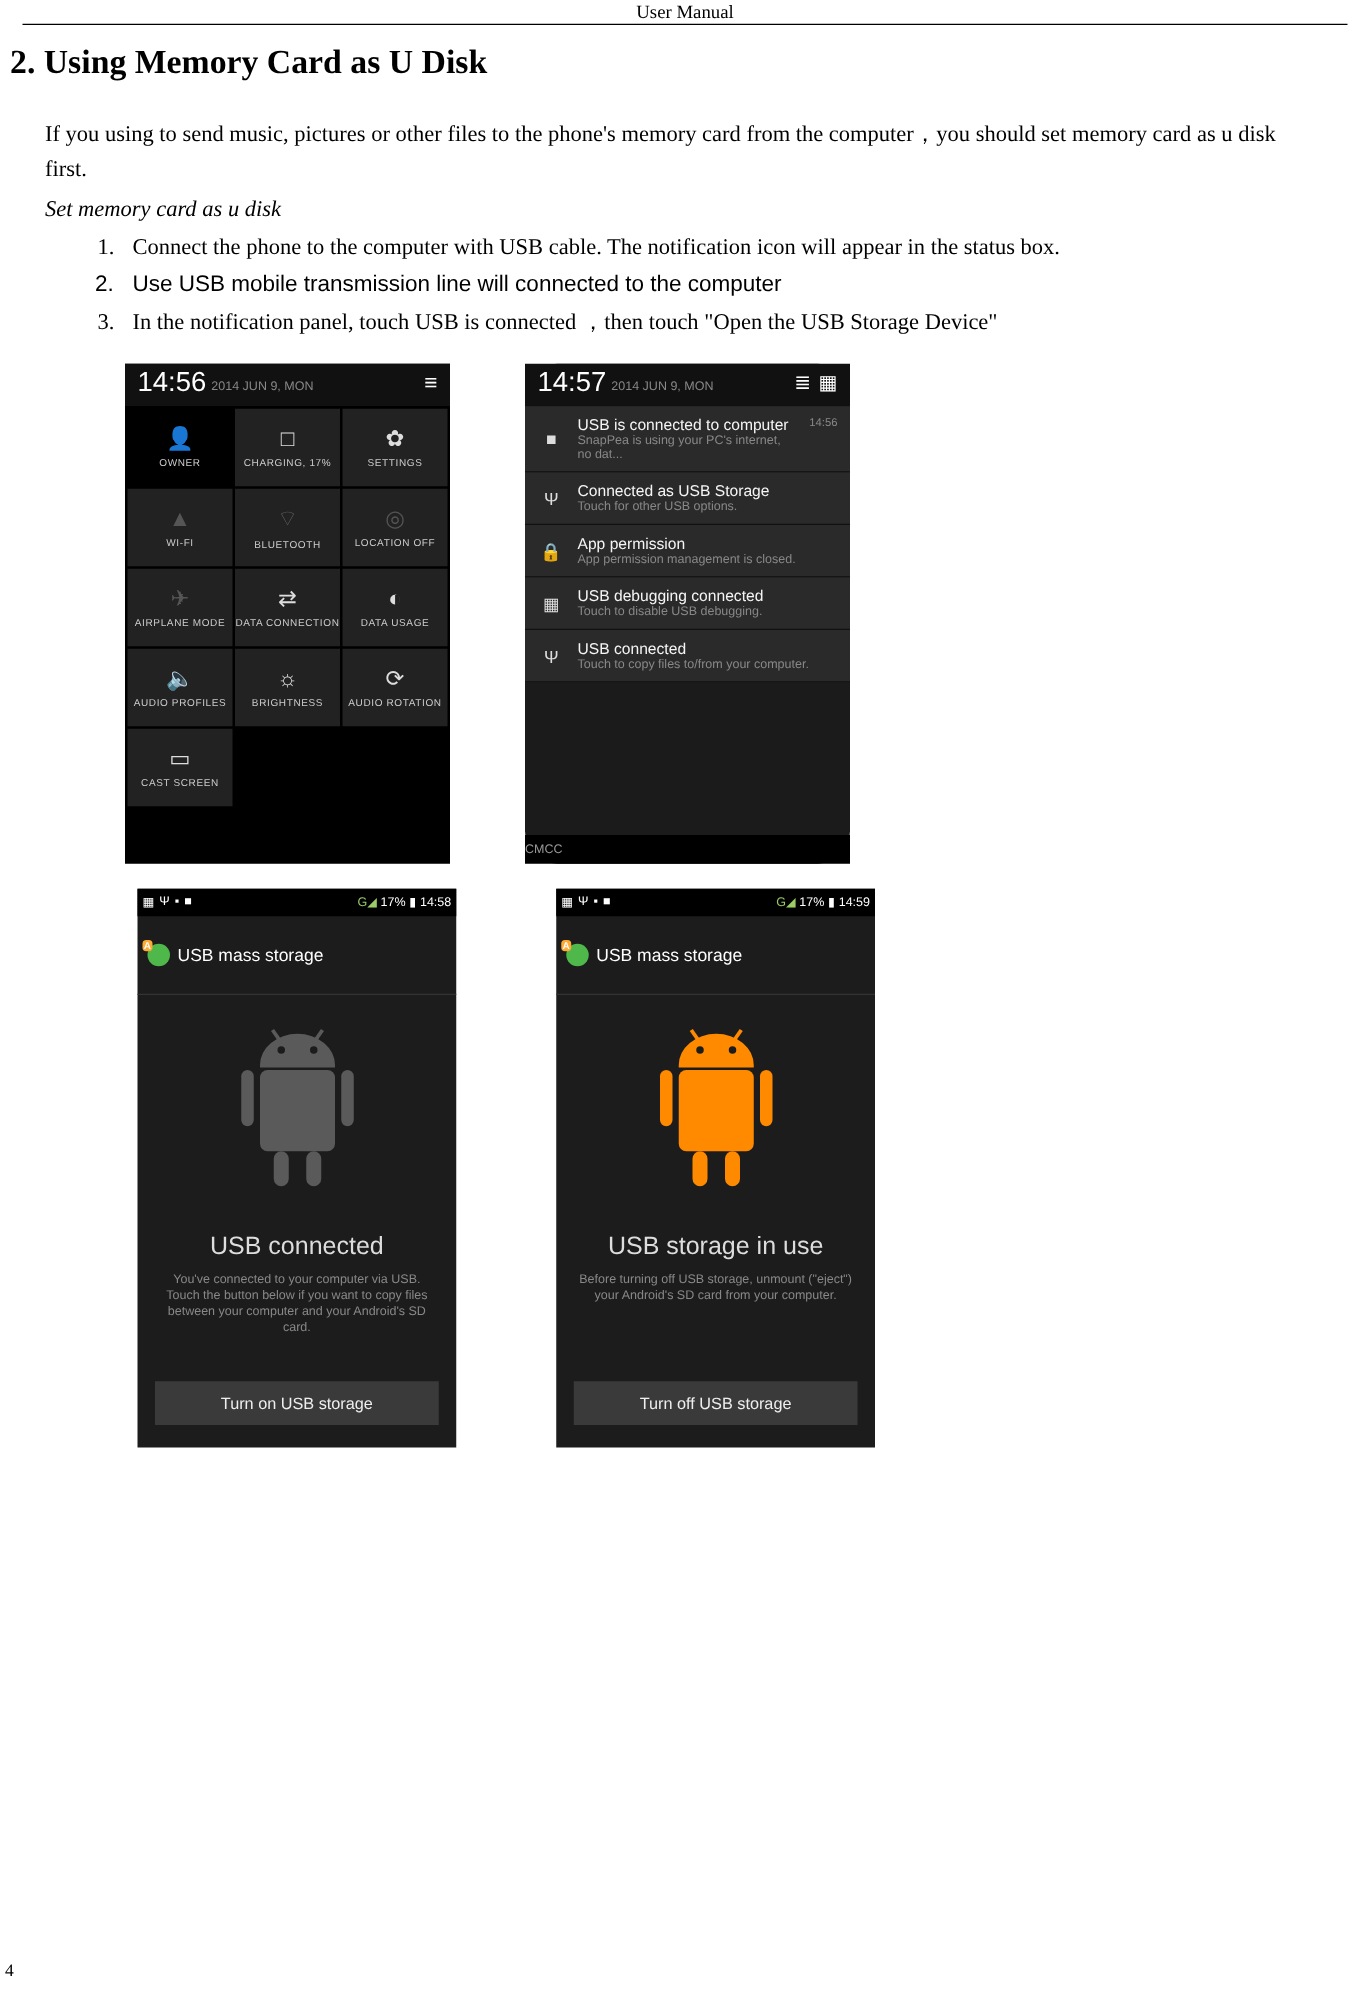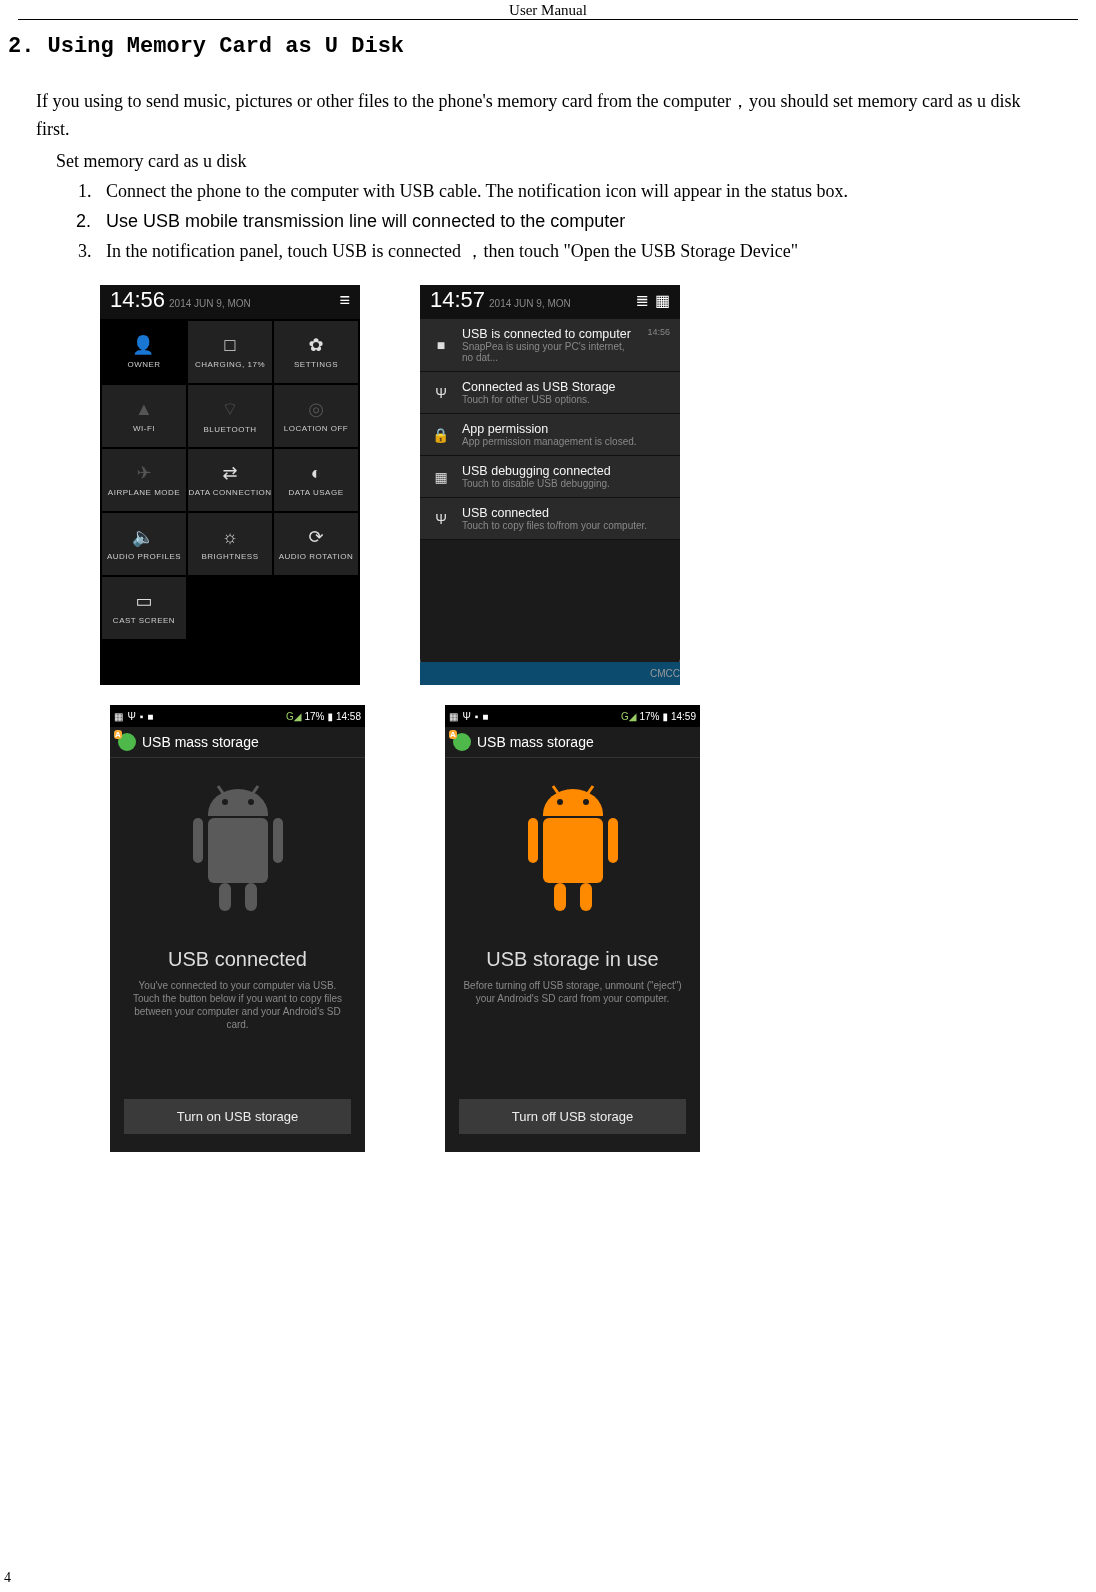--- a/index.html
+++ b/index.html
@@ -12,33 +12,33 @@
   }
   .page-header {
     text-align: center;
     font-size: 15px;
     padding-top: 2px;
     border-bottom: 1.5px solid #000;
     width: 1060px;
     margin: 0 18px;
   }
   .section-title {
-    font-family: Liberation Mono, monospace;
+    font-family: Liberation Serif, serif;
     font-weight: bold;
-    font-size: 22px;
+    font-size: 27px;
     margin: 14px 0 28px 8px;
   }
   .content {
     margin-left: 36px;
     width: 1020px;
     font-size: 18px;
     line-height: 28px;
   }
   .intro { margin-bottom: 4px; }
-  .subhead { margin-left: 20px; margin-bottom: 2px; }
+  .subhead { margin-bottom: 2px; font-style: italic; }
   ol.steps {
     margin: 0;
     padding-left: 60px;
   }
   ol.steps li { padding-left: 10px; margin-bottom: 2px; }
   .yahei { font-family: "Microsoft YaHei", "SimHei", sans-serif; }
   .figures-row {
     display: flex;
     gap: 60px;
     margin: 20px 0 18px 100px;
@@ -72,31 +72,31 @@
   .shotB .clockrow { display:flex; justify-content:space-between; align-items:center; padding:2px 10px 6px; background:#111;}
   .shotB .clockrow .time { font-size:22px; font-weight:300; }
   .shotB .clockrow .date { font-size:10px; color:#888; margin-left:4px; align-self:flex-end; padding-bottom:4px;}
   .shotB .clockrow .btns { display:flex; gap:6px; font-size:16px;}
   .notif { display:flex; gap:10px; padding:8px 10px; background:#2a2a2a; border-bottom:1px solid #111;}
   .notif .nic { width:22px; display:flex; align-items:center; justify-content:center; font-size:14px; color:#ddd;}
   .notif .ntxt { flex:1; }
   .notif .ntxt .t1 { font-size:12.5px; color:#f5f5f5; }
   .notif .ntxt .t2 { font-size:10px; color:#888; }
   .notif .ntime { font-size:9px; color:#888; }
-  .shotB .carrier { position:absolute; bottom:0; width:100%; text-align:right; font-size:10px; padding:6px 0; color:#999; background:#0c4a6e;}
+  .shotB .carrier { position:absolute; bottom:0; width:100%; text-align:left; font-size:10px; padding:6px 0; color:#999; background:#000000;}
   
   .shotC, .shotD {
     width:255px; height:447px;
     background:#1c1c1c;
   }
   .sb2 { height:22px; display:flex; justify-content:space-between; align-items:center; padding:0 4px; font-size:10px; background:#000;}
   .sb2 .left { display:flex; gap:4px; }
   .sb2 .right { display:flex; gap:3px; align-items:center; }
   .sb2 .g { color:#9c6; }
-  .apptitle { display:flex; align-items:center; gap:6px; padding:6px 8px; border-bottom:1px solid #333; font-size:14px;}
+  .apptitle { display:flex; align-items:center; gap:6px; padding:22px 8px; border-bottom:1px solid #333; font-size:14px;}
   .apptitle .logo {
     width:18px; height:18px; border-radius:50%;
     background:#4fb84a; display:flex; align-items:center; justify-content:center;
     font-size:7px; font-family:Arial; color:#fff; font-weight:bold;
     position:relative;
   }
   .apptitle .logo::before{
     content:"A"; background:#fa3; color:#fff; border-radius:3px;
     position:absolute; left:-4px; top:-3px; font-size:8px; padding:0 1px;
   }

